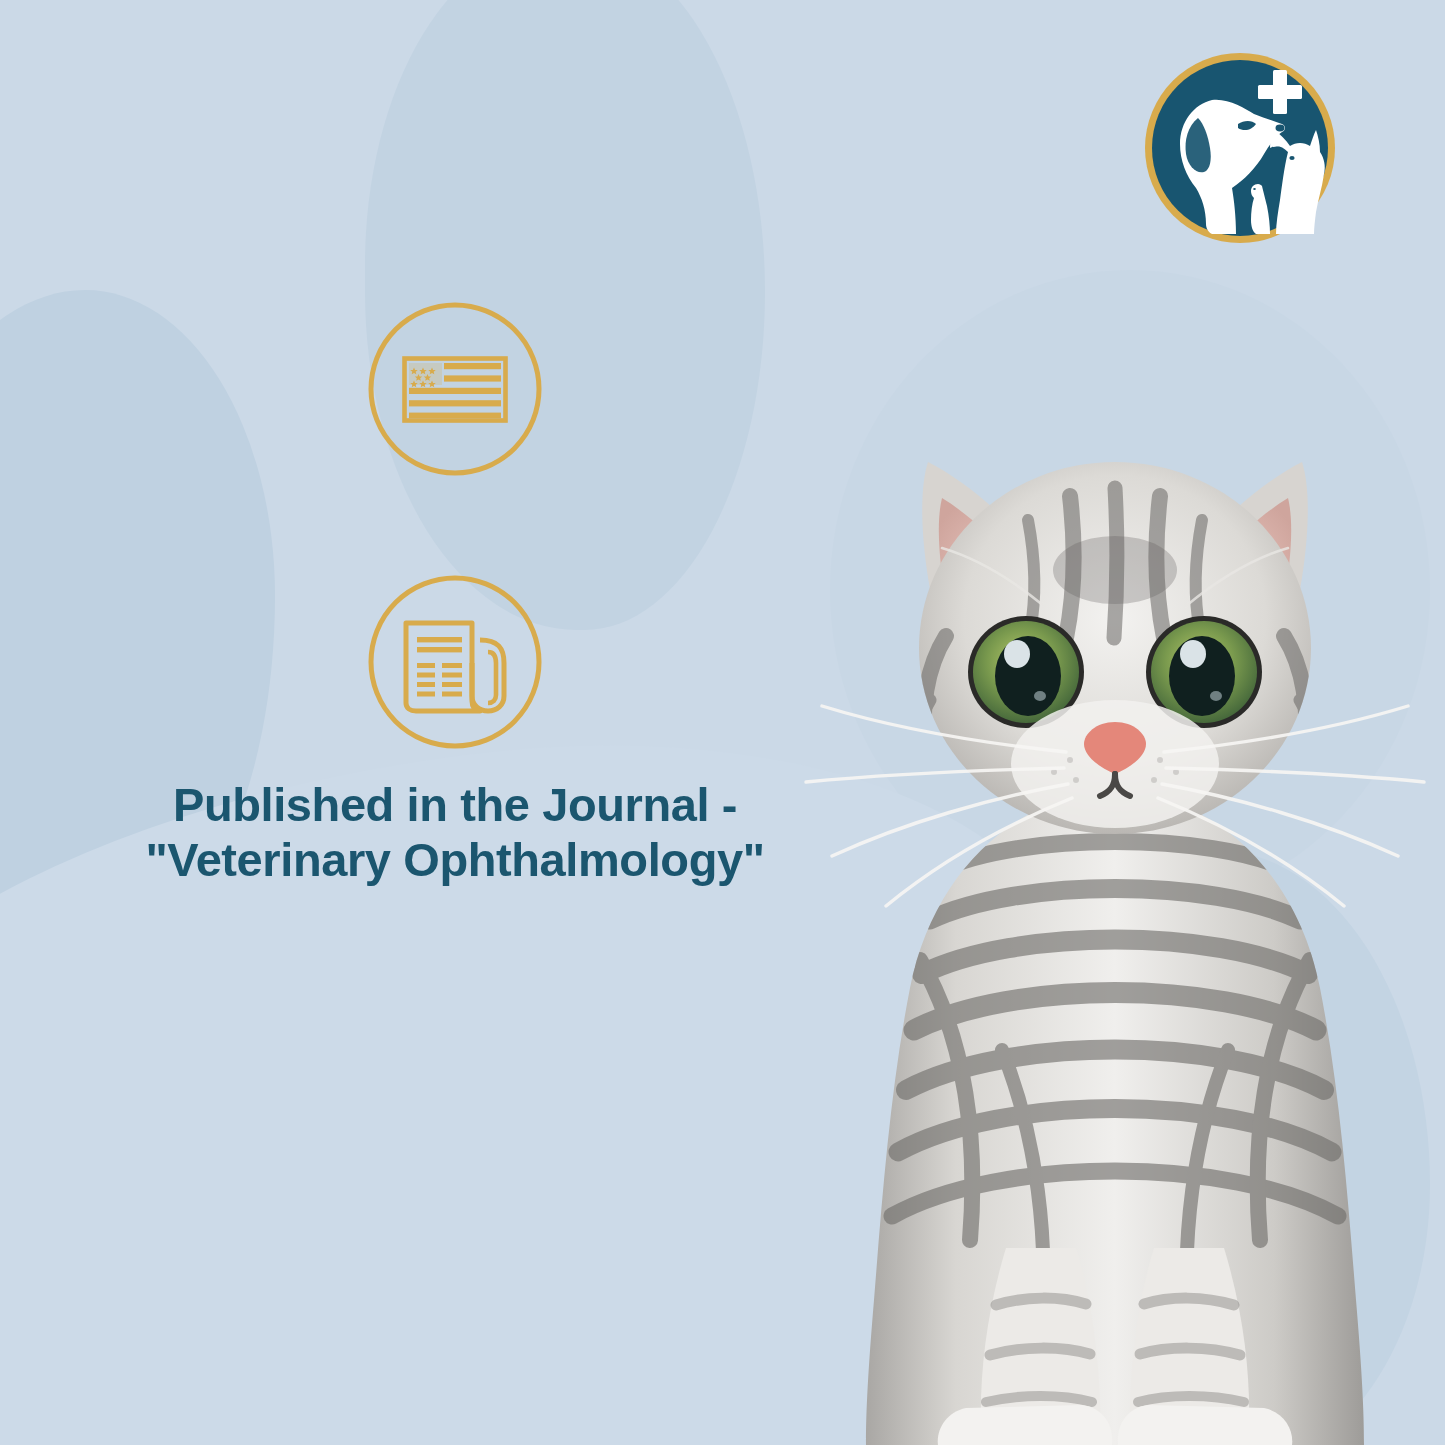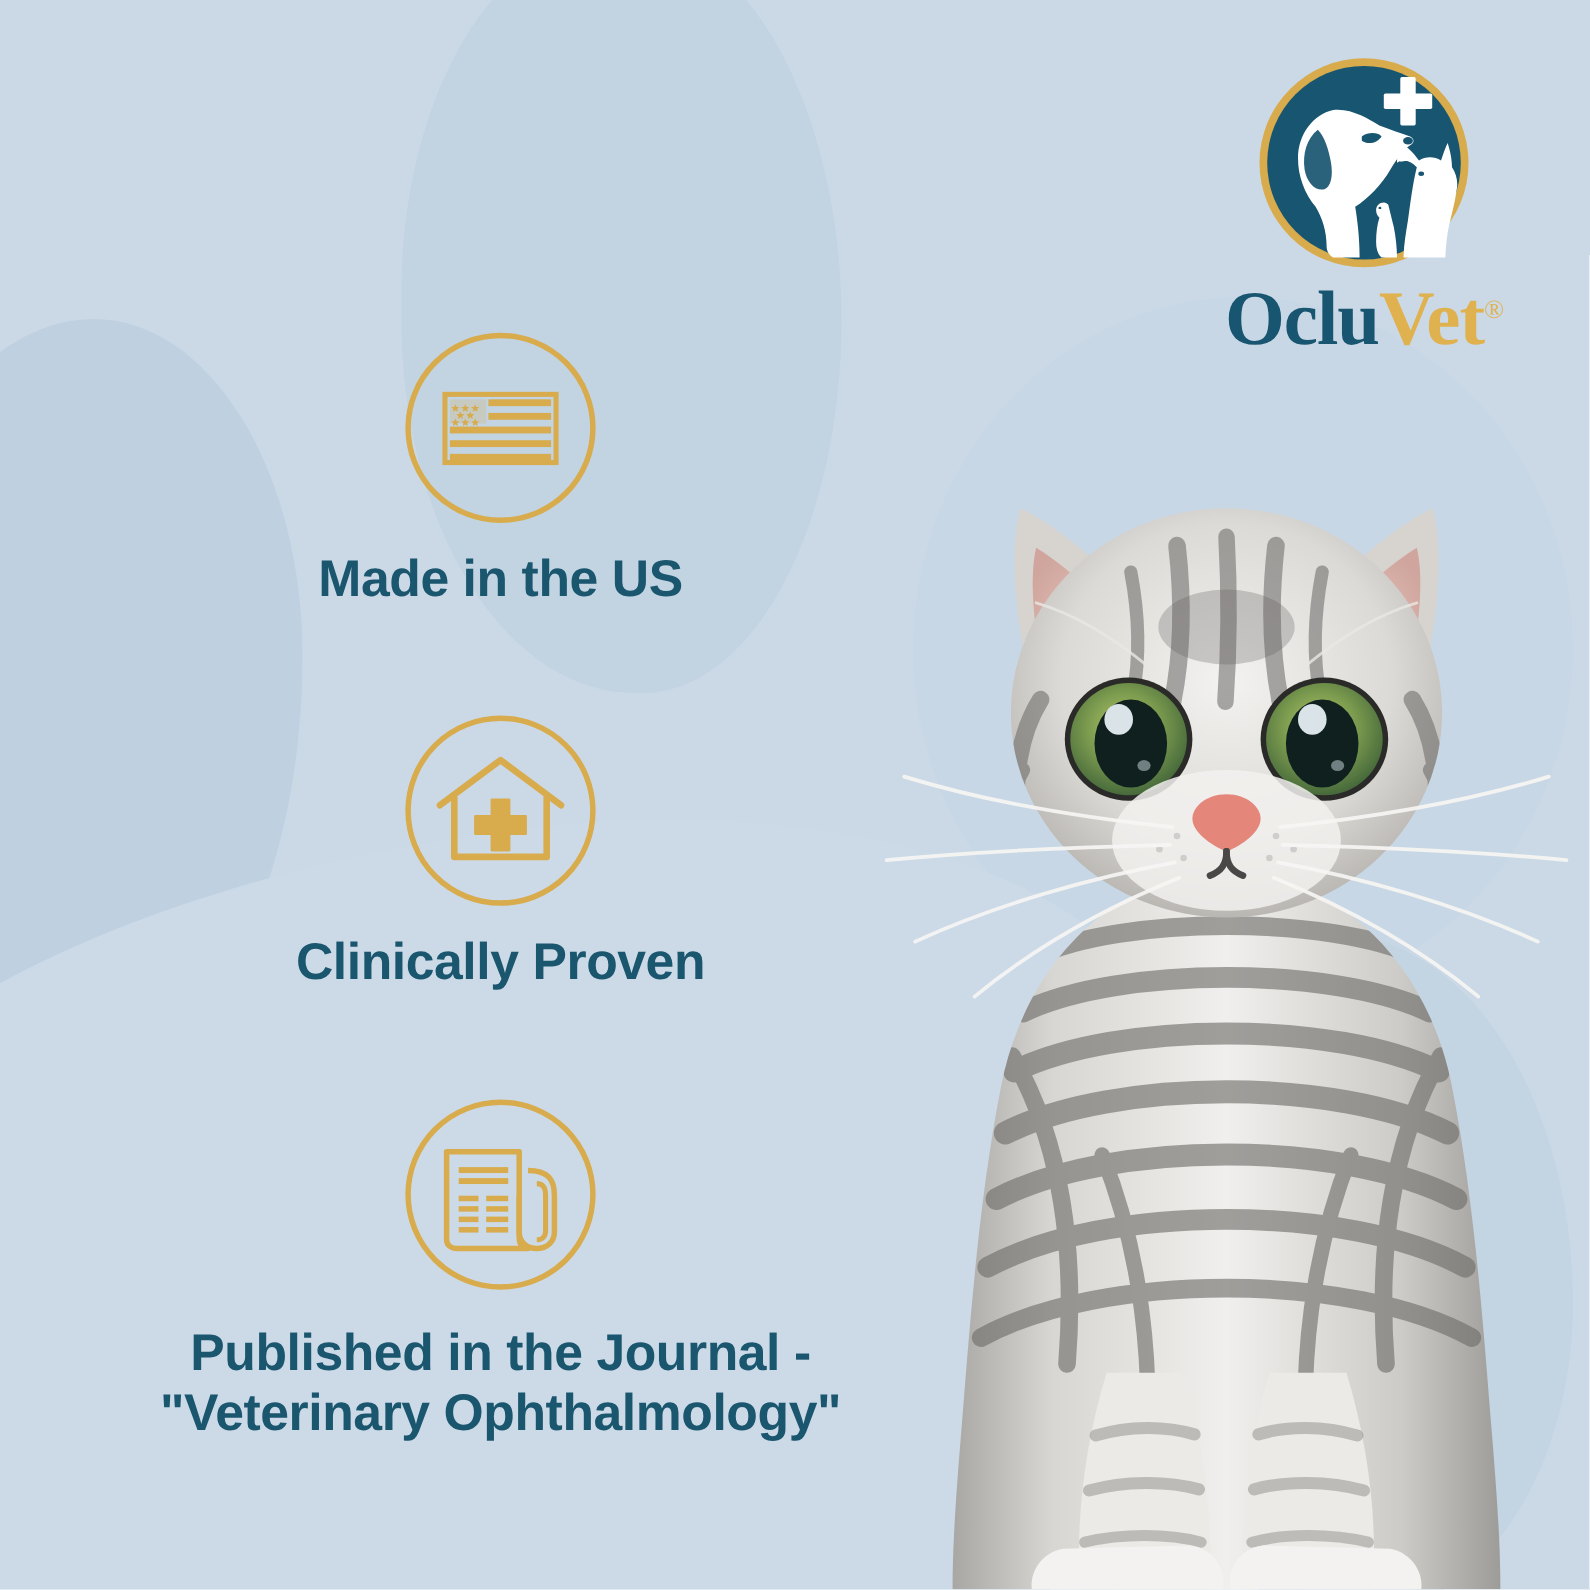--- a/index.html
+++ b/index.html
@@ -336,35 +336,22 @@
           <path d="M48 67.5l1.1 2.4 2.6.2-2 1.7.6 2.5-2.3-1.4-2.3 1.4.6-2.5-2-1.7 2.6-.2z"></path>
           <path d="M57 67.5l1.1 2.4 2.6.2-2 1.7.6 2.5-2.3-1.4-2.3 1.4.6-2.5-2-1.7 2.6-.2z"></path>
           <path d="M66 67.5l1.1 2.4 2.6.2-2 1.7.6 2.5-2.3-1.4-2.3 1.4.6-2.5-2-1.7 2.6-.2z"></path>
           <path d="M52.5 74l1.1 2.4 2.6.2-2 1.7.6 2.5-2.3-1.4-2.3 1.4.6-2.5-2-1.7 2.6-.2z"></path>
           <path d="M61.5 74l1.1 2.4 2.6.2-2 1.7.6 2.5-2.3-1.4-2.3 1.4.6-2.5-2-1.7 2.6-.2z"></path>
           <path d="M48 80.5l1.1 2.4 2.6.2-2 1.7.6 2.5-2.3-1.4-2.3 1.4.6-2.5-2-1.7 2.6-.2z"></path>
           <path d="M57 80.5l1.1 2.4 2.6.2-2 1.7.6 2.5-2.3-1.4-2.3 1.4.6-2.5-2-1.7 2.6-.2z"></path>
           <path d="M66 80.5l1.1 2.4 2.6.2-2 1.7.6 2.5-2.3-1.4-2.3 1.4.6-2.5-2-1.7 2.6-.2z"></path>
         </g>
       </svg>
-      <div class="b-label">Made in the US</div>
     </div>
 
-    <div class="benefit benefit-2">
-      <svg class="icon-ring" viewBox="0 0 178 178" aria-hidden="true">
-        <circle cx="89" cy="89" r="84" fill="none" stroke="#d8ab4c" stroke-width="5"></circle>
-        <path d="M34 84 L89 43 L144 84" fill="none" stroke="#d8ab4c" stroke-width="6" stroke-linejoin="round" stroke-linecap="round"></path>
-        <path d="M47 76 L47 131 L131 131 L131 76" fill="none" stroke="#d8ab4c" stroke-width="6" stroke-linejoin="round"></path>
-        <g fill="#d8ab4c">
-          <rect x="80" y="78" width="18" height="48" rx="1"></rect>
-          <rect x="65" y="93" width="48" height="18" rx="1"></rect>
-        </g>
-      </svg>
-      <div class="b-label">Clinically Proven</div>
-    </div>
 
     <div class="benefit benefit-3">
       <svg class="icon-ring" viewBox="0 0 178 178" aria-hidden="true">
         <circle cx="89" cy="89" r="84" fill="none" stroke="#d8ab4c" stroke-width="5"></circle>
 
         <path d="M114 67 C 132 67 138 75 138 90 L138 123 C 138 132 131 138 122 138 C 113 138 106 132 106 123 L106 90" fill="none" stroke="#d8ab4c" stroke-width="5" stroke-linejoin="round"></path>
         <path d="M122 79 C 128 79 130 83 130 90 L130 122 C 130 127 127 130 122 130" fill="none" stroke="#d8ab4c" stroke-width="4.6"></path>
 
         <path d="M40 50 L40 130 C 40 135 44 138 50 138 L114 138 C 109 138 106 134 106 128 L106 50 Z" fill="none" stroke="#d8ab4c" stroke-width="5" stroke-linejoin="round"></path>
         <g fill="#d8ab4c">
@@ -438,16 +425,15 @@
                C 114 136 111 139 111 143
                C 111 146 112 148 114 150
                C 112 156 111 164 111 172
                C 111 179 113 184 116 186
                L 130 186
                C 130 178 129 168 127 158
                C 125 150 123 142 122 138
                C 121 137 120 136 118 136 Z" fill="#ffffff"></path>
       <ellipse cx="114.5" cy="141" rx="1.3" ry="1.1" fill="#185570"></ellipse>
     </svg>
-    <div class="wordmark"><span class="w-oclu">Oclu</span><span class="w-vet">Vet</span><span class="w-reg">®</span></div>
   </div>
 
 </div>
 
 </body></html>

